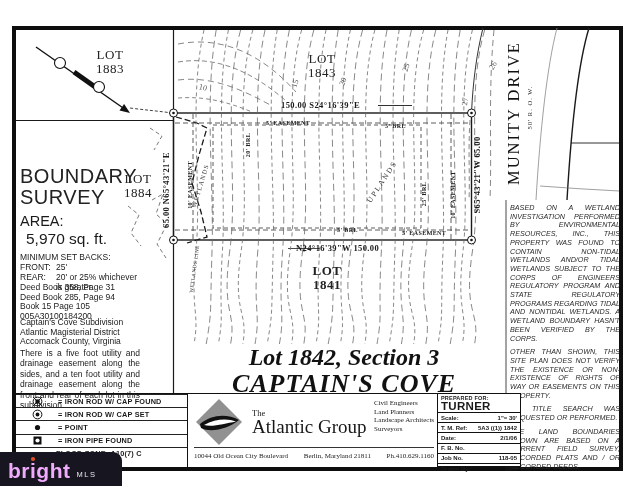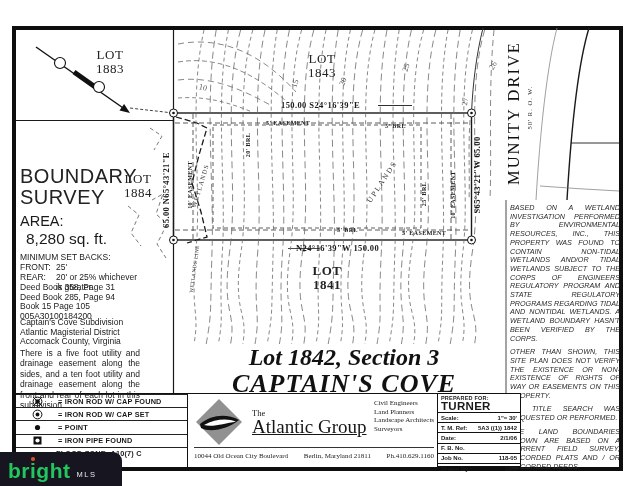--- a/index.html
+++ b/index.html
@@ -34,34 +34,34 @@
   
   #legend-box{left:16px;top:393px;width:172px;height:74px;border-top:1.5px solid #111;border-right:1.5px solid #111;box-sizing:border-box;}
   .legend-title{height:13px;text-align:center;font-size:10px;font-weight:bold;letter-spacing:5px;line-height:13px;}
   .legend-row{height:12.2px;border-top:1px solid #222;display:flex;align-items:center;}
   .legend-sym{width:42px;flex:none;display:flex;justify-content:center;}
   .legend-row .txt{font-size:7.3px;font-weight:600;letter-spacing:.2px;white-space:nowrap;}
   .flood-row{padding-left:40px;}
   
   #firm-box{left:188px;top:393px;width:249px;height:74px;border-top:1.5px solid #111;box-sizing:border-box;}
   .firm-the{font-family:"Liberation Serif",serif;font-size:8.5px;color:#222;}
-  .firm-name{font-family:"Liberation Serif",serif;font-size:19px;color:#161616;text-decoration:underline;}
+  .firm-name{font-family:"Liberation Serif",serif;font-size:19px;color:#161616;}
   .firm-svc div{font-family:"Liberation Serif",serif;font-size:7px;line-height:8.6px;color:#222;}
   .firm-rule{background:#333;height:1px;}
   .firm-addr{display:flex;justify-content:space-between;font-family:"Liberation Serif",serif;font-size:7px;color:#222;white-space:nowrap;}
   
   #prep-box{left:437px;top:393px;width:84px;height:74px;border:1px solid #111;border-top:1.5px solid #111;box-sizing:border-box;background:#fff;}
   .prep-head{padding:1px 3px 0 3px;height:17px;}
   .prep-for{font-size:5.5px;font-weight:bold;letter-spacing:.2px;}
   .prep-name{font-size:11.5px;font-weight:bold;letter-spacing:.3px;line-height:11px;}
   .prep-row{height:9.2px;border-top:1px solid #111;display:flex;justify-content:space-between;align-items:center;padding:0 3px;}
   .prep-row span{font-size:6px;font-weight:bold;white-space:nowrap;}
   
   #watermark{left:0;top:452px;width:122px;height:34px;background:#17151f;border-top-right-radius:9px;display:flex;align-items:flex-end;padding:3px 8px 5px 8px;box-sizing:border-box;}
-  .wm-brand{color:#22c55e;font-weight:bold;font-size:21px;line-height:20px;letter-spacing:.5px;}
+  .wm-brand{color:#f0abfc;font-weight:bold;font-size:21px;line-height:20px;letter-spacing:.5px;}
   .wm-suffix{color:#e8e8ee;font-size:7.5px;letter-spacing:1.5px;margin-left:6px;margin-bottom:2px;}
   .wm-dot{position:absolute;left:31px;top:457px;width:3.6px;height:3.6px;border-radius:50%;background:#d94f27;}
 </style>
 </head>
 <body>
 
 <div id="sheet-border"></div>
 
 <svg id="plat-svg" width="633" height="486" viewBox="0 0 633 486">
   <g stroke="#1a1a1a" fill="none">
@@ -182,21 +182,21 @@
   <div class="abs contour-num" style="left:489px;top:61px;transform:rotate(-58deg);">26</div>
   <div class="abs contour-num" style="left:461px;top:97px;transform:rotate(-84deg);">27</div>
 
   <div class="abs road-name rot90" style="left:434px;top:103px;width:160px;">MUNITY DRIVE</div>
   <div class="abs road-row rot90" style="left:496px;top:104px;width:66px;">50' R. O. W.</div>
 </div>
 
 <div id="left-panel">
   <div class="abs bs-title" style="left:20px;top:166px;width:130px;">BOUNDARY SURVEY</div>
   <div class="abs area-label" style="left:20px;top:213px;">AREA:</div>
-  <div class="abs area-value" style="left:26px;top:230px;">8,280 sq. ft.</div>
+  <div class="abs area-value" style="left:26px;top:230px;">5,970 sq. ft.</div>
   <div class="abs small-sans" style="left:20px;top:252px;">MINIMUM SET BACKS:</div>
   <div class="abs small-sans tiny-rows" style="left:20px;top:262px;width:125px;">
     <div>
         <span class="lbl">FRONT:</span>
         <span>25'</span>
       </div>
     <div>
         <span class="lbl">REAR:</span>
         <span style="width:86px;">20' or 25% whichever is greater.</span>
       </div>

